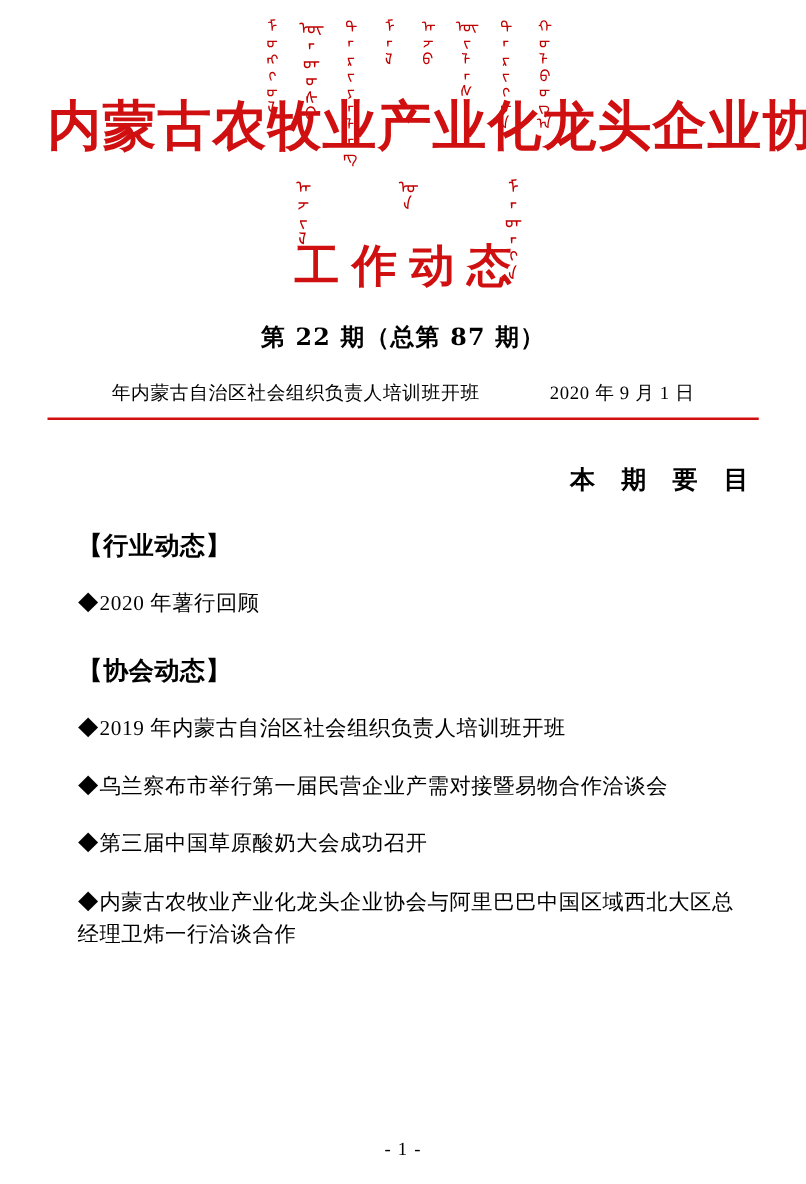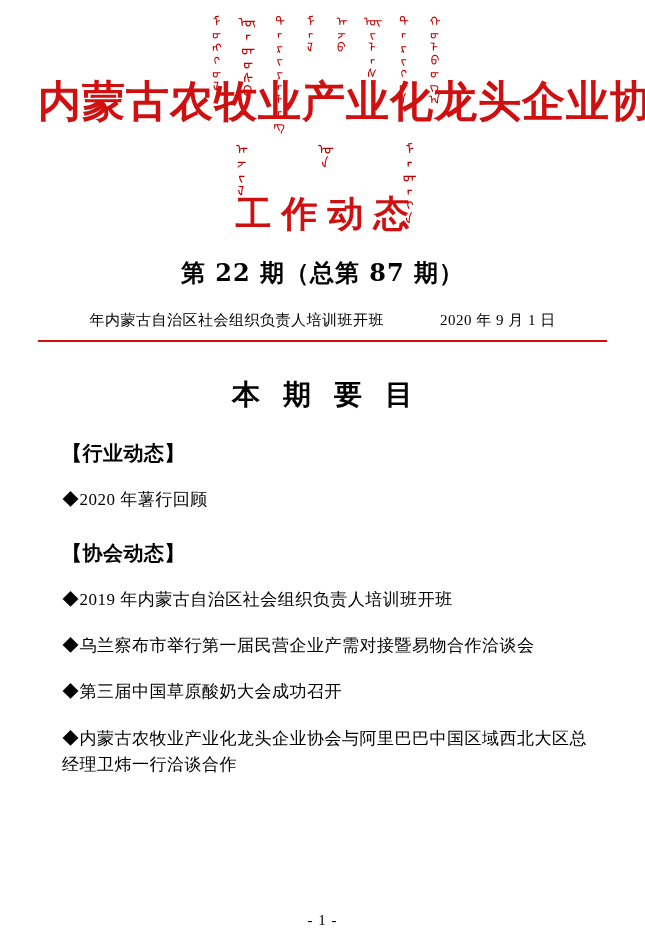--- a/index.html
+++ b/index.html
@@ -73,21 +73,21 @@
     letter-spacing: 10px;
     line-height: 1.0;
     margin-top: 2px;
     text-indent: 10px;
   }
 
   .issue-line {
     text-align: center;
     font-family: "DejaVu Serif", serif;
     font-weight: bold;
-    font-size: 24px;
+    font-size: 19px;
     margin-top: 26px;
     letter-spacing: 1px;
   }
 
   .meta-row {
     display: flex;
     justify-content: center;
     align-items: baseline;
     gap: 56px;
     font-size: 15px;
@@ -99,22 +99,22 @@
 
   .red-rule {
     border: none;
     border-top: 2px solid #d01010;
     margin: 10px 0 0 0;
     height: 0;
   }
 
   
   .toc-heading {
-    text-align: center;
-    font-size: 28px;
+    text-align: right;
+    font-size: 20px;
     font-weight: bold;
     letter-spacing: 8px;
     margin-top: 34px;
     text-indent: 8px;
   }
 
   .section-head {
     font-size: 20px;
     font-weight: bold;
     margin-top: 26px;

